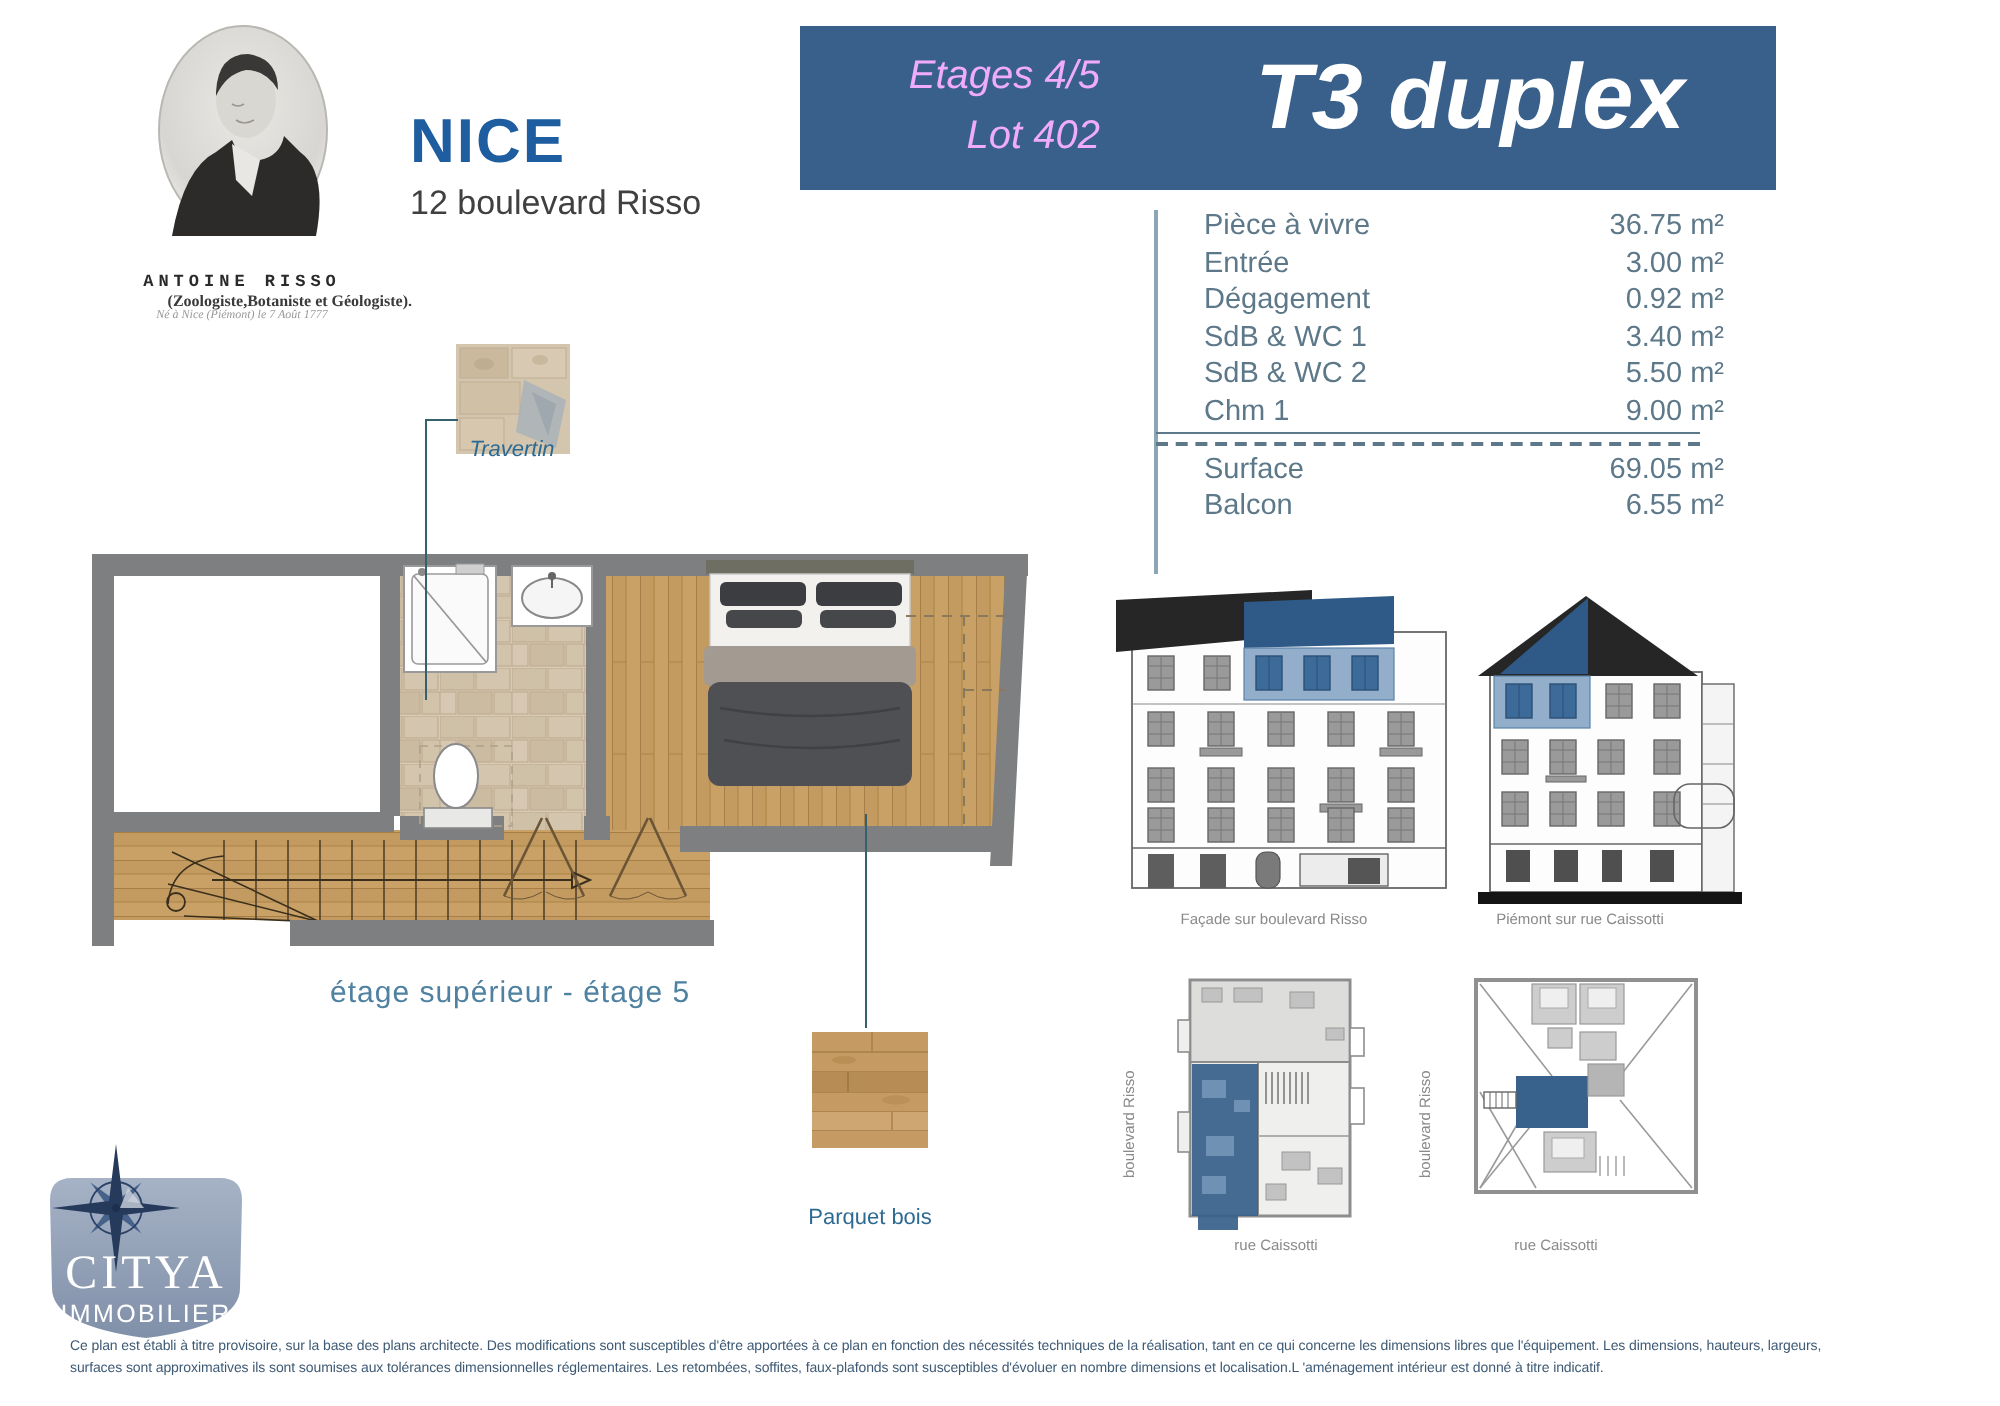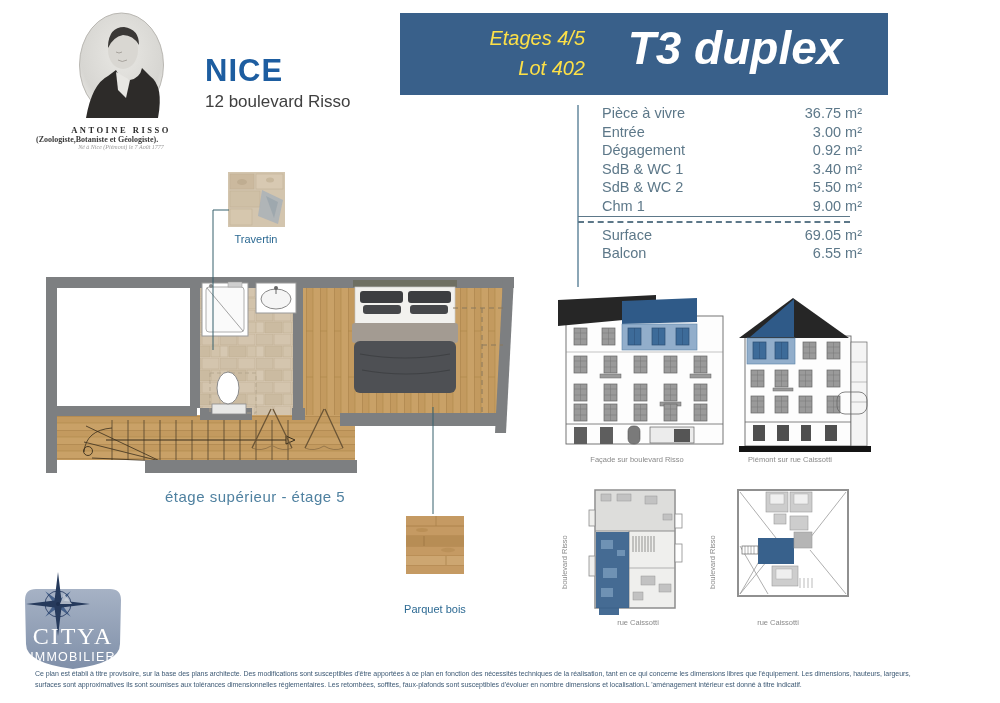--- a/index.html
+++ b/index.html
@@ -4,29 +4,29 @@
 <style>
   html,body{margin:0;padding:0;background:#fff;}
   #sheet{position:relative;width:1000px;height:703px;background:#ffffff;overflow:hidden;
          font-family:"Liberation Sans",sans-serif;}
   .abs{position:absolute;}
 
   
   .caption-name{font-family:"Liberation Serif",serif;font-size:8.5px;letter-spacing:2.5px;
                 color:#2a2a2a;font-weight:bold;text-align:center;width:170px;}
   .caption-role{font-family:"Liberation Serif",serif;font-size:8px;color:#3a3a3a;
-                font-weight:bold;text-align:left;width:170px;}
+                font-weight:bold;text-align:right;width:170px;}
   .caption-birth{font-family:"Liberation Serif",serif;font-size:6px;color:#9a9astreet;
                  color:#999;font-style:italic;text-align:center;width:170px;}
   .city-title{font-size:31px;font-weight:bold;color:#1d5da0;letter-spacing:1px;}
   .city-addr{font-size:17px;color:#404040;}
 
   .banner{left:400px;top:13px;width:488px;height:82px;background:#39608a;color:#fff;}
   .banner-left{position:absolute;left:0;top:10px;width:150px;text-align:right;
-               font-style:italic;font-size:20px;line-height:30px;color:#fde047;padding-left:35px;}
+               font-style:italic;font-size:20px;line-height:30px;color:#f0abfc;}
   .banner-type{position:absolute;left:190px;top:8px;width:290px;text-align:center;
                font-style:italic;font-weight:bold;font-size:46px;letter-spacing:0px;color:#ffffff;}
 
   
   .area-table{left:578px;top:104px;width:274px;}
   .area-rule-left{left:577px;top:105px;width:2px;height:182px;background:#8ba6b6;}
   .arow{position:relative;display:flex;justify-content:space-between;
         font-size:14.5px;color:#5d7889;height:18.6px;line-height:18.6px;
         padding-left:24px;width:260px;}
   .sep-solid{border-top:1px solid #5d7889;margin-left:0px;width:272px;height:0;}
@@ -59,21 +59,21 @@
             <stop offset="100%" stop-color="#f3f2ef"></stop>
         </radialGradient>
       </defs>
       <ellipse cx="43.5" cy="53" rx="42" ry="52" fill="url(#pg)" stroke="#b9b7b2" stroke-width="1"></ellipse>
       <path d="M 8 106 Q 14 72 30 64 L 38 58 Q 42 68 52 68 Q 62 66 64 56 L 72 64 Q 86 74 80 106 Z" fill="#2d2b29"></path>
       <polygon points="38,60 52,68 48,86 40,78" fill="#e8e7e3"></polygon>
       <ellipse cx="45" cy="38" rx="15" ry="19" fill="#d9d7d2"></ellipse>
       <path d="M 30 34 Q 31 15 46 15 Q 61 17 61 33 Q 55 23 45 23 Q 35 25 30 36 Z" fill="#3a3836"></path>
       <path d="M 38 40 q 3 2 6 0 M 40 48 q 4 3 9 0" stroke="#9a968f" stroke-width="0.8" fill="none"></path>
     </svg>
-    <div class="caption-name" style="margin-left:-42px;margin-top:7px;">ANTOINE RISSO</div>
+    <div class="caption-name" style="margin-left:-42px;margin-top:18px;font-family:Liberation Mono, monospace;">ANTOINE RISSO</div>
     <div class="caption-role" style="margin-left:-42px;">(Zoologiste,Botaniste et Géologiste).</div>
     <div class="caption-birth" style="margin-left:-42px;">Né à Nice (Piémont) le 7 Août 1777</div>
   </div>
 
   <div class="abs city-title" style="left:205px;top:53px;">NICE</div>
   <div class="abs city-addr" style="left:205px;top:92px;">12 boulevard Risso</div>
 
   <div class="abs banner">
     <div class="banner-left">
       <div>Etages 4/5</div>
@@ -126,21 +126,21 @@
       <rect x="2" y="2" width="24" height="15" fill="#cbb99e" stroke="#bfae93" stroke-width="0.5"></rect>
       <rect x="28" y="2" width="27" height="15" fill="#d8c9b2" stroke="#bfae93" stroke-width="0.5"></rect>
       <rect x="2" y="19" width="30" height="16" fill="#cfc0a6" stroke="#bfae93" stroke-width="0.5"></rect>
       <rect x="2" y="37" width="22" height="16" fill="#d6c7ae" stroke="#bfae93" stroke-width="0.5"></rect>
       <polygon points="34,18 55,28 50,52 30,44" fill="#a9b2b8" opacity="0.85"></polygon>
       <polygon points="38,24 50,30 46,46" fill="#97a2aa" opacity="0.7"></polygon>
       <ellipse cx="14" cy="10" rx="5" ry="3" fill="#b8a589" opacity="0.6"></ellipse>
       <ellipse cx="42" cy="8" rx="4" ry="2.5" fill="#c2b094" opacity="0.7"></ellipse>
     </svg>
   </div>
-  <div class="abs mat-label" style="left:216px;top:233px;width:80px;">Travertin</div>
+  <div class="abs mat-label" style="left:216px;top:219px;width:80px;font-style:italic;">Travertin</div>
 
   <div class="abs" style="left:40px;top:262px;">
     <svg width="480" height="215" viewBox="0 0 480 215">
       <defs>
         <pattern id="parqV" width="14" height="46" patternUnits="userSpaceOnUse">
           <rect width="14" height="46" fill="#c9a167"></rect>
           <rect width="7" height="46" fill="#bd9354" opacity="0.45"></rect>
           <line x1="0" y1="0" x2="0" y2="46" stroke="#9e7840" stroke-width="0.8"></line>
           <line x1="7" y1="0" x2="7" y2="46" stroke="#a98445" stroke-width="0.5"></line>
           <line x1="0" y1="23" x2="7" y2="23" stroke="#a98445" stroke-width="0.5"></line>

